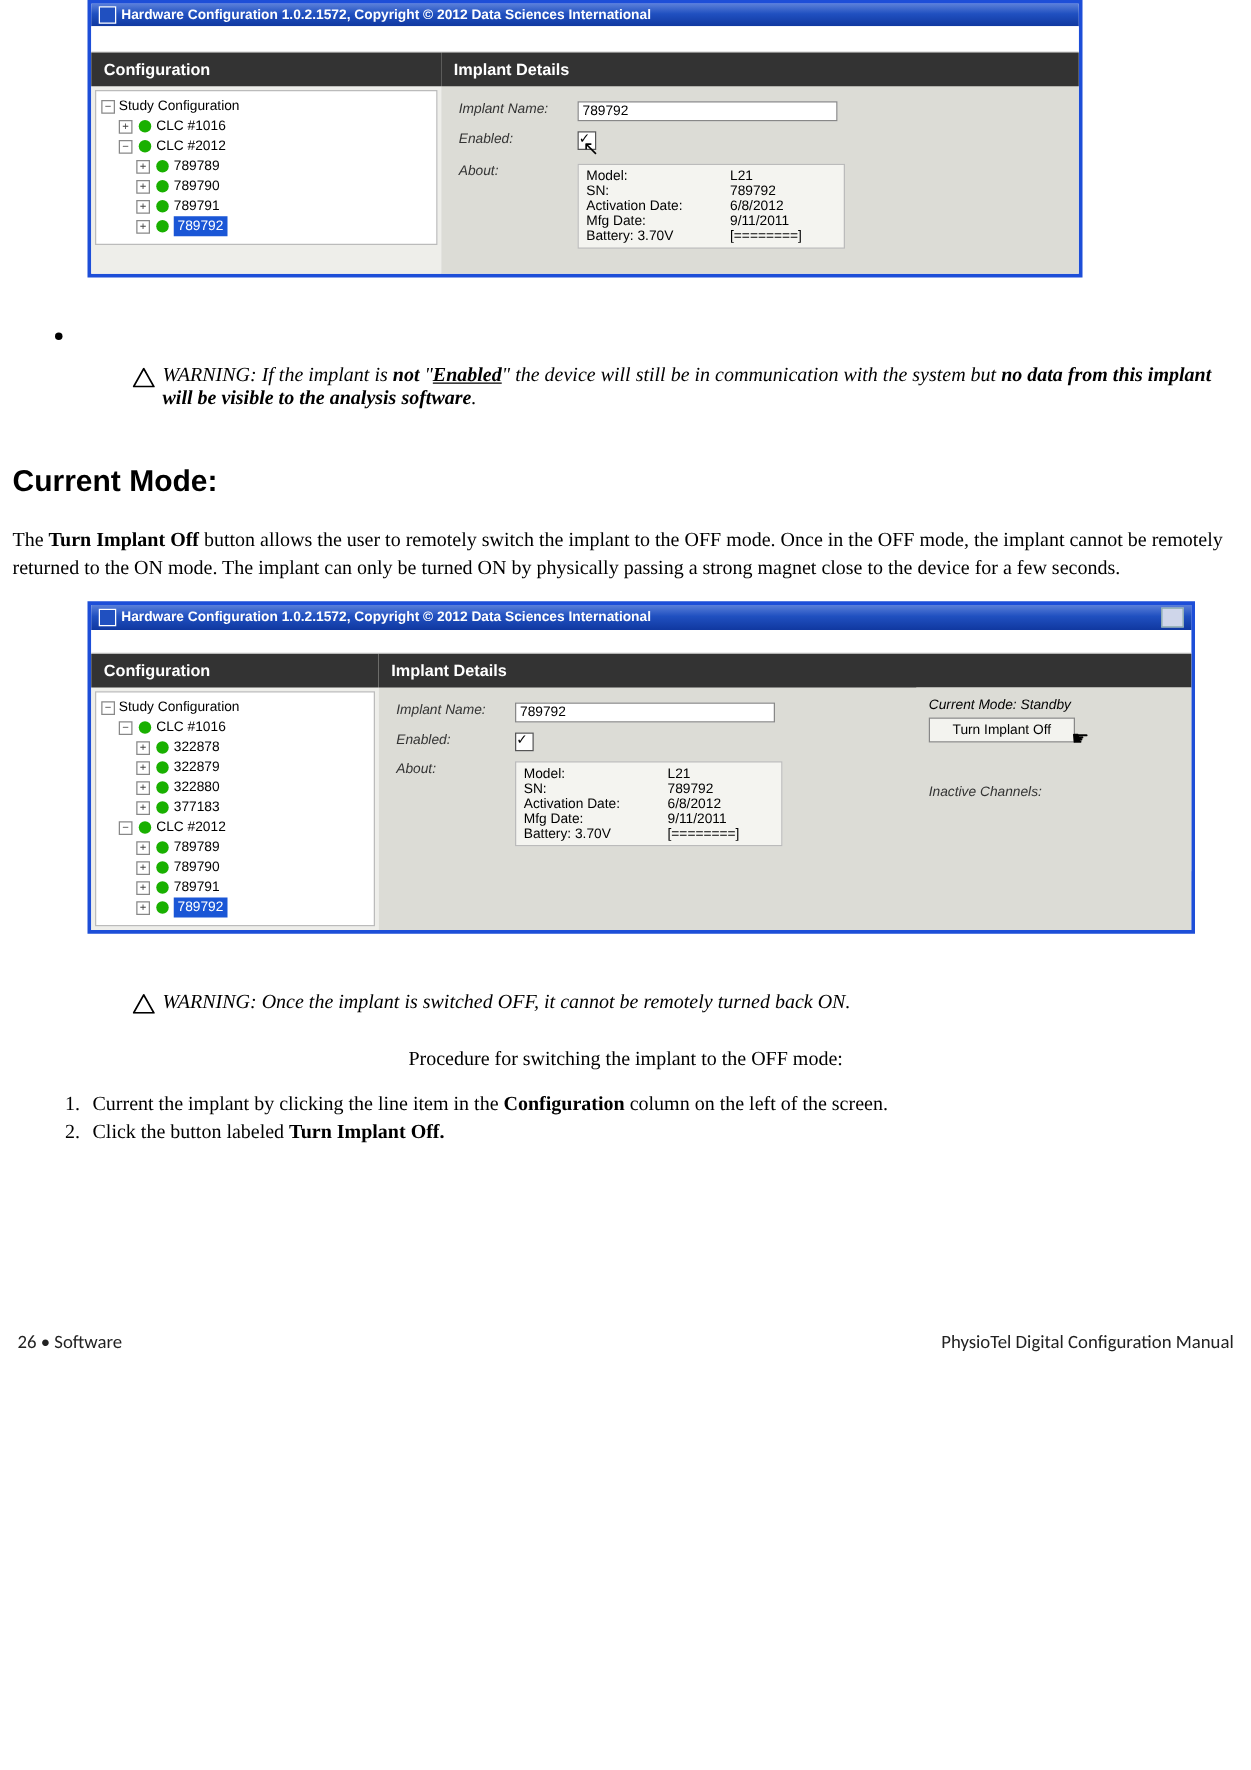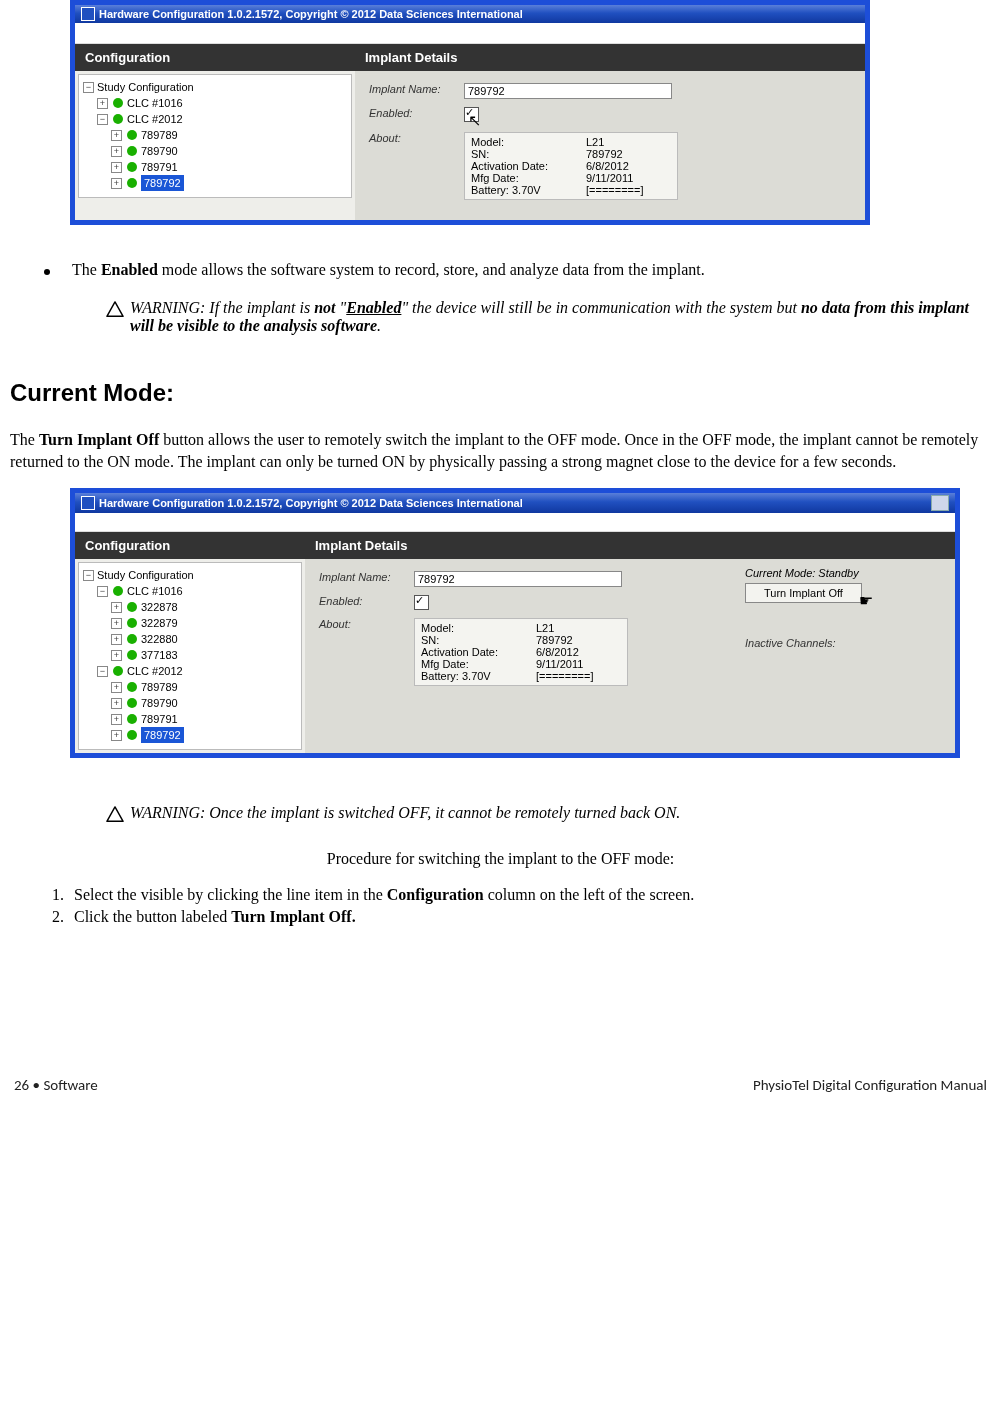--- a/index.html
+++ b/index.html
@@ -6,21 +6,21 @@
     margin:0;
     font-family:"Times New Roman",serif;
     font-size:16px;
     color:#000;
     background:#fff;
     width:1001px;
   }
   .page{padding:0 10px 40px 10px;}
   
   .app-window{
-    border:5px solid #1d4ed8;
+    border:3px solid #1d4ed8;
     font-family:Tahoma,"Segoe UI",sans-serif;
     font-size:11px;
     background:#fff;
     margin-left:60px;
   }
   .app-titlebar{
     background:linear-gradient(#5a7fd9,#2050c0 45%,#1038a0);
     color:#fff;
     font-weight:bold;
     padding:2px 6px;
@@ -202,23 +202,20 @@
           </div>
         </div>
       </div>
     </div>
   </div>
 </div>
 
 <div class="bullet-block">
   <div class="bullet-row">
     <span class="bullet-dot"></span>
-    <div>
-      <span>The </span><b>Enabled</b><span> mode allows the software system to record, store, and analyze data from the implant.</span>
-    </div>
   </div>
   <div class="warn-block">
     <span class="warn-icon">
       <svg viewBox="0 0 20 18">
             <path d="M10 1 L19 17 L1 17 Z" fill="none" stroke="#000" stroke-width="1.6" stroke-linejoin="round"></path>
           </svg>
     </span>
     <div>
       <i>
         <span>WARNING: If the implant is </span><b>not</b><span> "</span><b><u>Enabled</u></b><span>" the device will still be in communication with the system but </span><b>no data from this implant will be visible to the analysis software</b><span>.</span>
@@ -358,21 +355,21 @@
           <path d="M10 1 L19 17 L1 17 Z" fill="none" stroke="#000" stroke-width="1.6" stroke-linejoin="round"></path>
         </svg>
   </span>
   <div><i>WARNING: Once the implant is switched OFF, it cannot be remotely turned back ON.</i></div>
 </div>
 
 <p class="para" style="margin-top:26px;text-align:center;">Procedure for switching the implant to the OFF mode:</p>
 
 <ol class="proc">
   <li>
-    <span>Select the visible by clicking the line item in the </span><b>Configuration</b><span> column on the left of the screen.</span>
+    <span>Current the implant by clicking the line item in the </span><b>Configuration</b><span> column on the left of the screen.</span>
   </li>
   <li>
     <span>Click the button labeled </span><b>Turn Implant Off.</b>
   </li>
 </ol>
 
 <div class="footer">
   <span>26  •  Software</span>
   <span>PhysioTel Digital Configuration Manual</span>
 </div>

